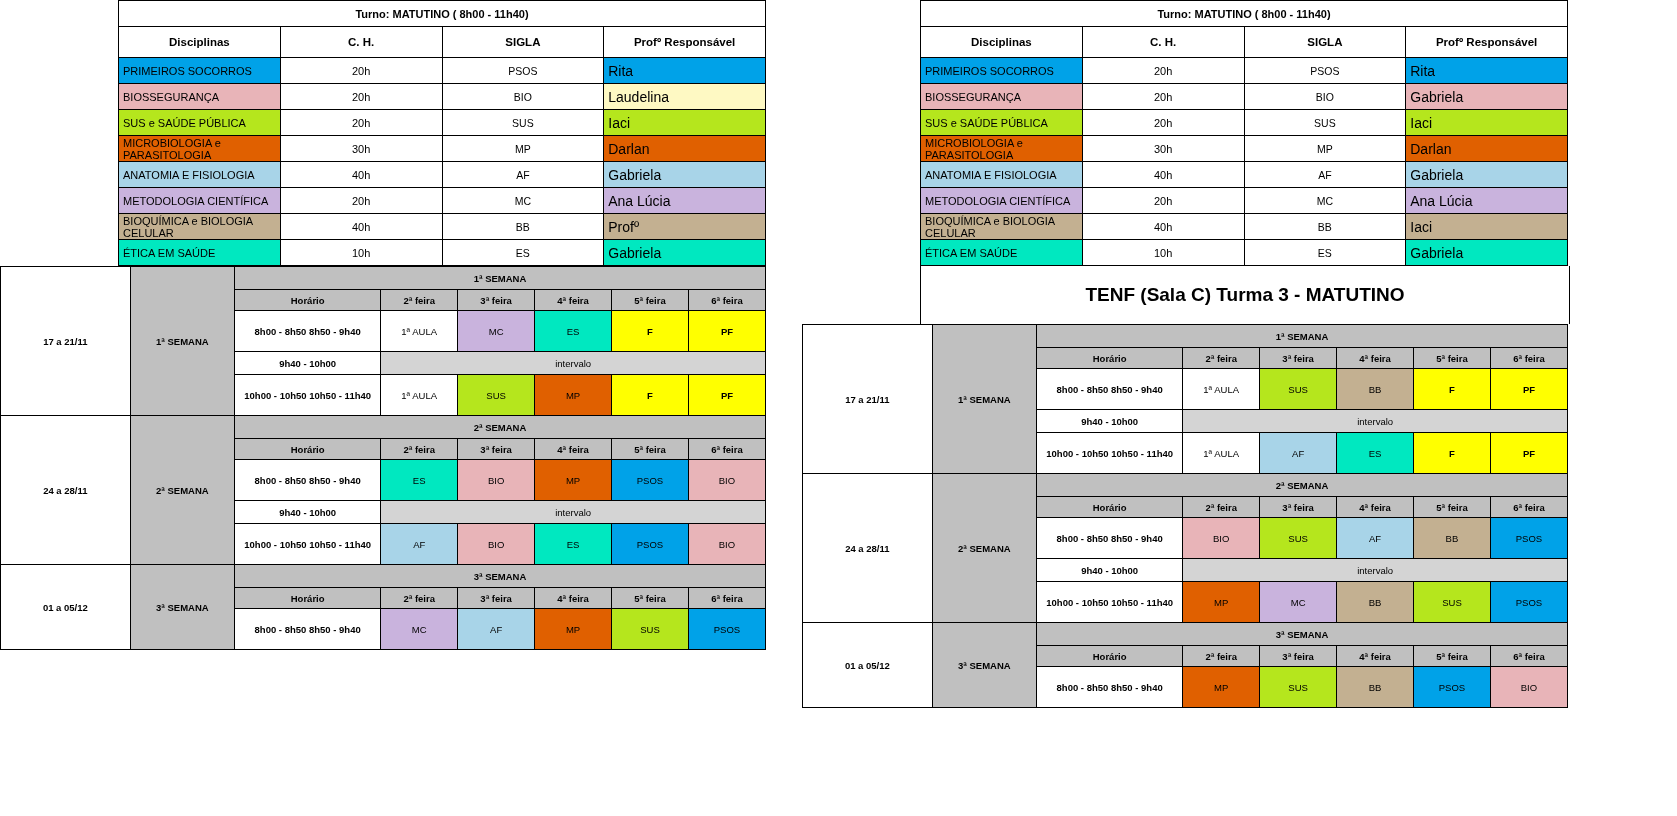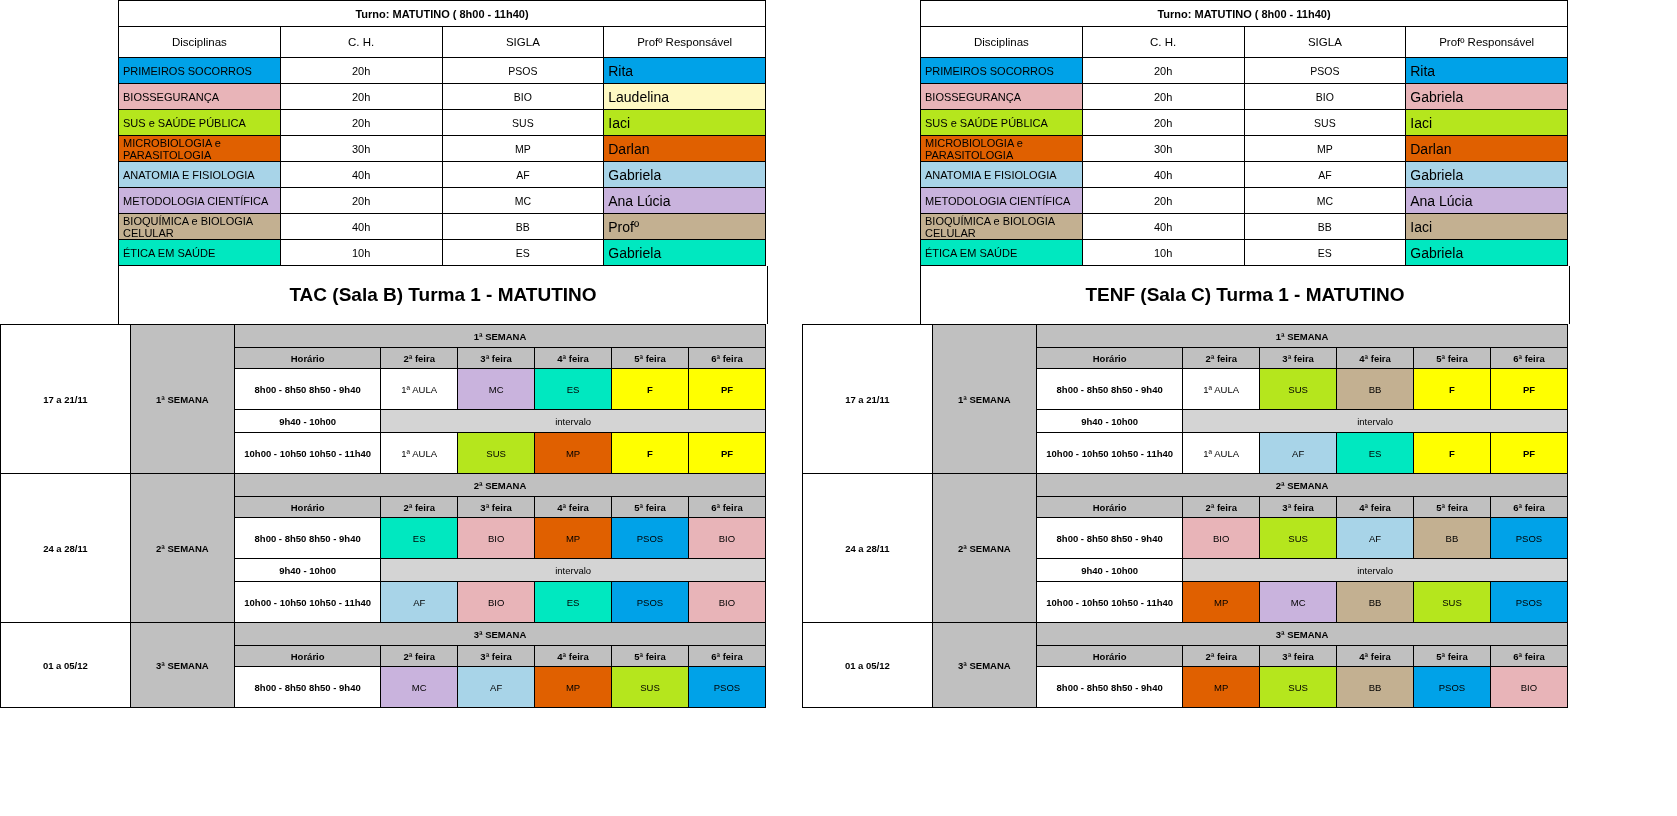--- a/index.html
+++ b/index.html
@@ -9,21 +9,21 @@
   .panel.left{left:118px;}
   .panel.right{left:920px;}
 
   table{border-collapse:collapse;}
   td,th{border:1px solid #000;padding:0;font-weight:normal;}
 
   
   .disc{width:648px;table-layout:fixed;}
   .disc td{height:25px;font-size:11px;}
   .turno{height:26px;text-align:center;font-weight:bold;font-size:11.5px;}
-  .hdr td{text-align:center;font-weight:normal;font-size:11.5px;height:30px;}
+  .hdr td{text-align:center;font-weight:bold;font-size:11.5px;height:30px;}
   .disc .c-name{padding-left:4px;font-size:11px;}
   .disc .c-ch{text-align:center;font-size:11px;width:73px;}
   .disc .c-sig{text-align:center;font-size:10.5px;width:78px;}
   .disc .c-prof{padding-left:4px;font-size:14px;width:164px;}
 
   
   .title{height:58px;display:flex;align-items:center;justify-content:center;
          font-size:19px;font-weight:bold;width:648px;
          border-left:1px solid #000;border-right:1px solid #000;background:#fff;}
 
@@ -103,21 +103,20 @@
             <td class="c-prof" style="background:#c3b091">Profº</td>
           </tr>
           <tr>
             <td class="c-name" style="background:#00e8c0">ÉTICA EM SAÚDE</td>
             <td class="c-ch">10h</td>
             <td class="c-sig">ES</td>
             <td class="c-prof" style="background:#00e8c0">Gabriela</td>
           </tr>
         </tbody>
       </table>
-      <div class="title">TAC (Sala B) Turma 1 - MATUTINO</div>
       <table class="sched">
         <colgroup>
           <col class="col-week">
           <col class="col-sem">
           <col class="col-hor">
           <col class="col-day">
           <col class="col-day">
           <col class="col-day">
           <col class="col-day">
           <col class="col-day">
@@ -268,21 +267,21 @@
             <td class="c-prof" style="background:#c3b091">Iaci</td>
           </tr>
           <tr>
             <td class="c-name" style="background:#00e8c0">ÉTICA EM SAÚDE</td>
             <td class="c-ch">10h</td>
             <td class="c-sig">ES</td>
             <td class="c-prof" style="background:#00e8c0">Gabriela</td>
           </tr>
         </tbody>
       </table>
-      <div class="title">TENF (Sala C) Turma 1 - MATUTINO</div>
+      <div class="title">TENF (Sala C) Turma 3 - MATUTINO</div>
       <table class="sched">
         <colgroup>
           <col class="col-week">
           <col class="col-sem">
           <col class="col-hor">
           <col class="col-day">
           <col class="col-day">
           <col class="col-day">
           <col class="col-day">
           <col class="col-day">

